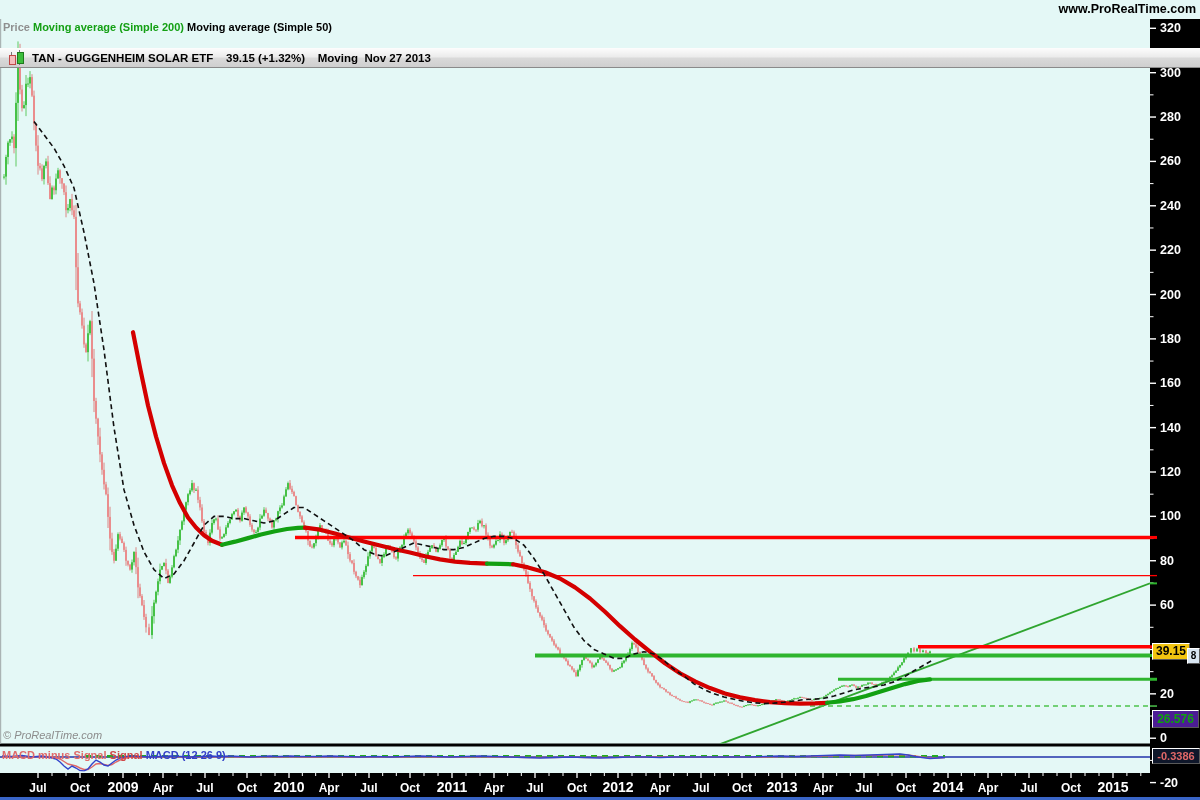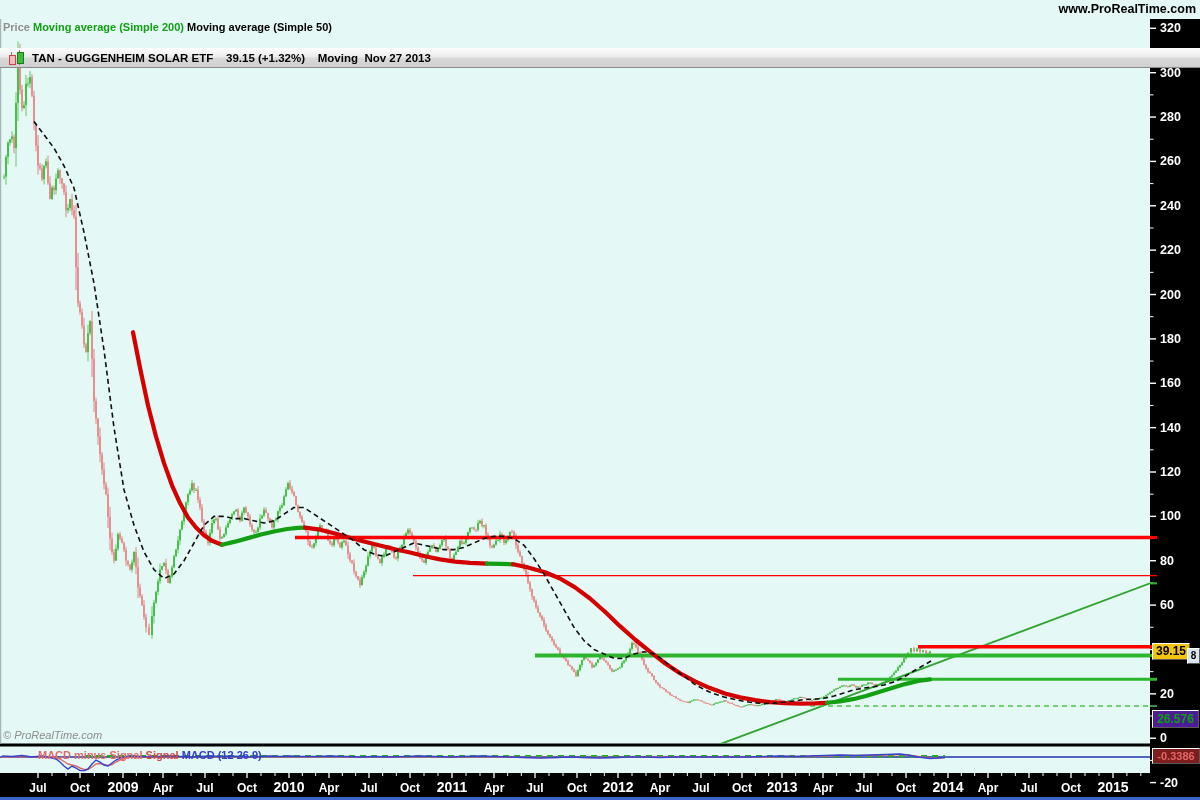--- a/index.html
+++ b/index.html
@@ -14,36 +14,36 @@
   #candleicon .w{position:absolute;background:#777;width:1px;}
   #candleicon .c1{position:absolute;left:1px;top:5px;width:5px;height:8px;background:#F4BDBD;border:1px solid #C04848;}
   #candleicon .c2{position:absolute;left:9px;top:2px;width:5px;height:10px;background:#3CBE3C;border:1px solid #1E7A1E;}
   #site{position:absolute;right:4px;top:2px;font-weight:bold;font-size:12.5px;color:#000;z-index:31;}
   
   #legendrow{position:absolute;left:3px;top:21px;z-index:20;font-size:11px;font-weight:bold;white-space:pre;}
   #legendrow .price{color:#8F8F8F;}
   #legendrow .ma200{color:#14A014;margin-top:23px;}
   #legendrow .ma50{color:#000;}
   #watermark{position:absolute;left:3px;top:729px;z-index:20;font-size:11px;color:#8C8C8C;font-style:italic;}
-  #macdlegend{position:absolute;left:2px;top:749px;z-index:20;font-size:11px;font-weight:bold;white-space:pre;margin-left:36px;}
+  #macdlegend{position:absolute;left:2px;top:749px;z-index:20;font-size:11px;font-weight:bold;white-space:pre;}
   #macdlegend .minus{color:#E06A6A;}
   #macdlegend .sig{color:#D04848;}
   #macdlegend .macd{color:#3340C8;}
   svg{position:absolute;left:0;top:0;z-index:5;}
   
   .badge{position:absolute;z-index:25;font-weight:bold;text-align:center;
     border-top:1px solid #FFFFFF;border-left:1px solid #FFFFFF;
     border-bottom:1px solid #5A5A5A;border-right:1px solid #5A5A5A;}
   #lastbadge{left:1152px;top:643px;width:36px;height:15px;background:#F2C410;color:#000;
     font-size:12px;line-height:15px;}
   #lastsub{left:1187px;top:648px;width:11px;height:14px;background:#D9E6F2;color:#000;
     font-size:10px;line-height:14px;}
   #ma200badge{left:1152px;top:671px;width:45px;height:16px;background:#4c1d95;color:#0FA00F;
     font-size:12px;line-height:16px;margin-top:39px;}
-  #macdbadge{left:1152px;top:748px;width:46px;height:14px;background:#7f1d1d;color:#E06868;
+  #macdbadge{left:1152px;top:748px;width:46px;height:14px;background:#0f172a;color:#E06868;
     font-size:11px;line-height:14px;}
 </style>
 </head>
 <body>
 
 <div id="app">
   <div id="topbar">
     <span id="candleicon">
       <span class="w" style="left:3px;top:2px;height:13px;"></span>
       <span class="w" style="left:11px;top:0;height:15px;"></span>

